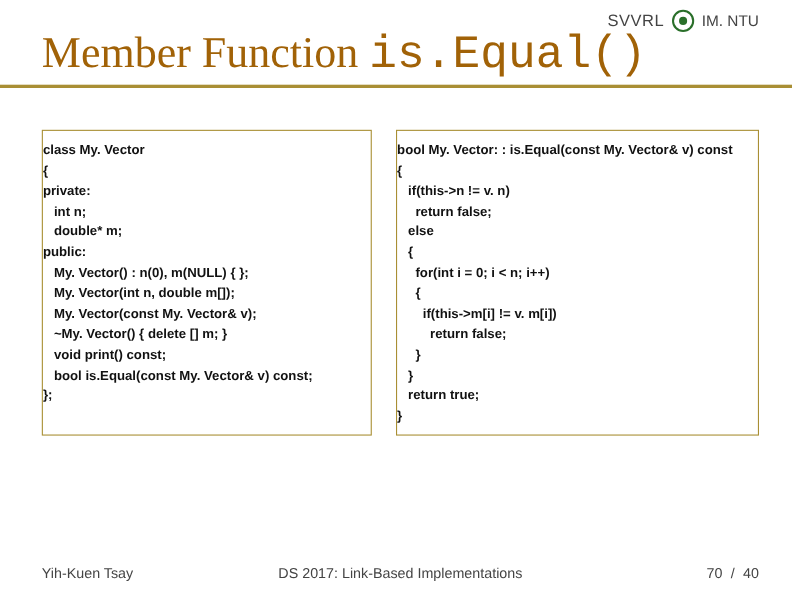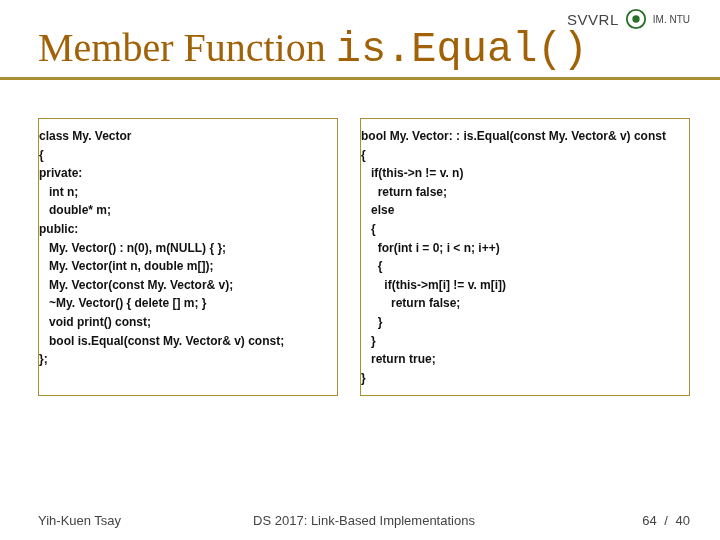--- a/index.html
+++ b/index.html
@@ -28,21 +28,21 @@
   .svvrl {
     font-size: 15px;
     color: #444;
     letter-spacing: 0.5px;
   }
   .logo {
     width: 22px;
     height: 22px;
   }
   .imntu {
-    font-size: 10px;
+    font-size: 14px;
     color: #444;
   }
   .divider {
     position: absolute;
     top: 77px;
     left: 0;
     width: 100%;
     height: 3px;
     background: #a98f34;
   }
@@ -143,17 +143,17 @@
      }
    }
    return true;
 }</div>
   </div>
 
   <div class="footer">
     <span>Yih-Kuen Tsay</span>
     <span class="center">DS 2017: Link-Based Implementations</span>
     <span class="right">
-      <span>64</span><span class="sep"> / </span><span>40</span>
+      <span>70</span><span class="sep"> / </span><span>40</span>
     </span>
   </div>
 
 </div>
 
 </body></html>

